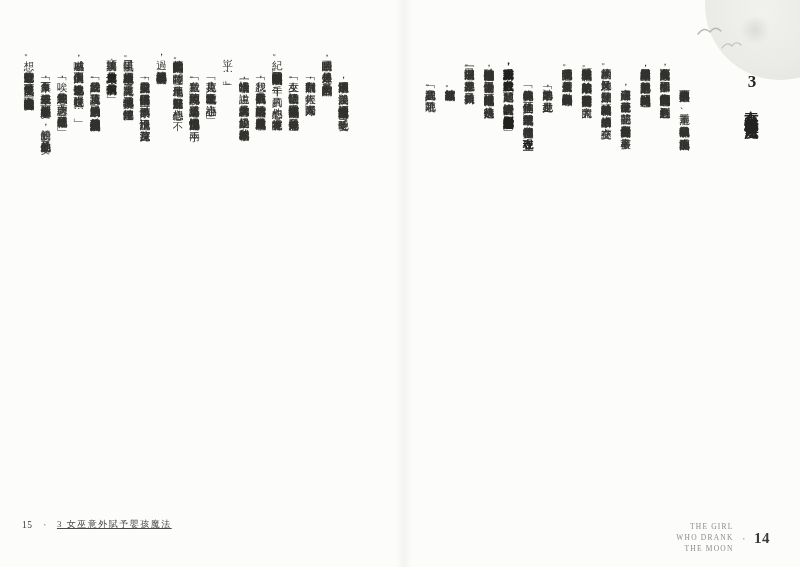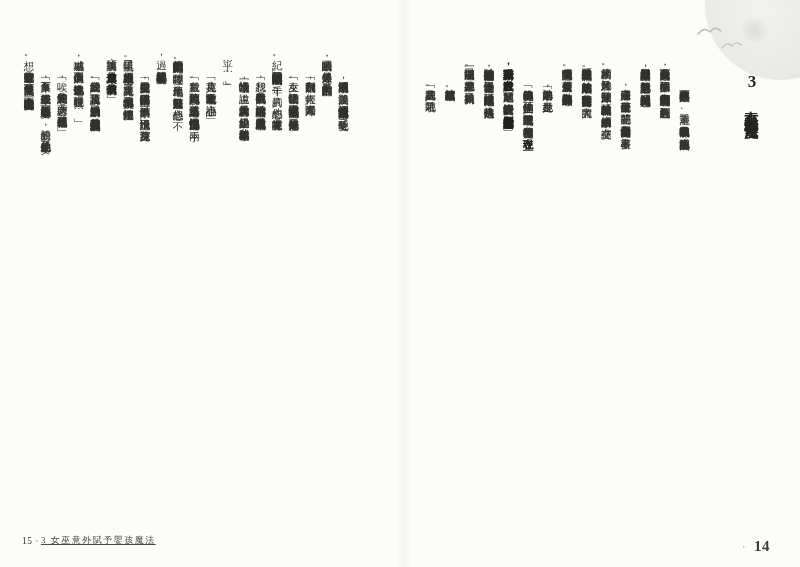--- a/index.html
+++ b/index.html
@@ -32,21 +32,21 @@
   .cols-right{right:110px;top:60px;height:474px;gap:8px;}
   .cols-left{right:451px;top:52px;height:474px;gap:5px;}
   .v-col{
     writing-mode:vertical-rl;text-orientation:upright;
     font-size:10.5px;line-height:1.1;letter-spacing:0.2px;
     color:#33322f;
   }
   .v-col.indent{padding-top:21px;}
   .v-col b{font-weight:700;color:#23221f;}
   
-  .footer-left{position:absolute;left:22px;bottom:20px;display:flex;align-items:center;gap:3px;
+  .footer-left{position:absolute;left:22px;bottom:36px;display:flex;align-items:center;gap:11px;
     font-size:9px;color:#4a4946;}
   .footer-left .pg{font-size:9.5px;color:#3b3a37;letter-spacing:0.5px;}
   .footer-left .dot{font-size:7px;color:#a7a6a2;}
   .footer-left .ref{letter-spacing:1.5px;color:#4a4946;text-decoration:underline;}
   .footer-right{position:absolute;right:30px;bottom:12px;display:flex;align-items:center;gap:9px;}
   .footer-right .booktitle{text-align:right;font-size:7.5px;line-height:1.45;
     letter-spacing:1.2px;color:#8d8c88;}
   .footer-right .dot{font-size:7px;color:#aeada9;}
   .footer-right .pg{font-size:15px;color:#3b3a37;font-weight:bold;letter-spacing:0.5px;}
 </style>
@@ -79,20 +79,25 @@
         <div class="v-col indent"><span>她的名字是「姍」，她是女巫。</span></div>
         <div class="v-col indent"><span>「你以為你能躲得掉嗎？你這可笑的怪物。」她對著沼澤低吼。「我很清楚你在哪裡。</span><b>現在立</b></div>
         <div class="v-col"><b>刻重新現身，向我道歉。</b><span>」她皺起眉頭，讓表情變得有些陰沉。「</span><b>否則我就只好逼你這麼做了。</b><span>」</span></div>
         <div class="v-col"><span>雖然她沒辦法直接控制那怪物，因為怪物太古老了，但她可以讓沼澤把他吐出來，彷彿他只是喉</span></div>
         <div class="v-col"><span>嚨深處的一口老痰。她只要左手一彈，右膝一抖就夠了。</span></div>
         <div class="v-col indent"><span>她打算再次皺眉威嚇。</span></div>
         <div class="v-col indent"><span>「我是認真的。」她吼著。</span></div>
       </div>
 
     <div class="footer-right">
+      <div class="booktitle">
+        <div>THE GIRL</div>
+        <div>WHO DRANK</div>
+        <div>THE MOON</div>
+      </div>
       <span class="dot">•</span>
       <span class="pg">14</span>
     </div>
   </div>
 
   <div>
     <div class="cols cols-left">
         <div class="v-col indent"><span>濃稠的沼澤水冒著泡，捲起漩渦，沼澤怪的大頭從藍綠色的泥濘中冒了出來。他眨了眨一隻</span></div>
         <div class="v-col"><span>圓睜的眼睛，然後是另外一隻，又向天空翻了翻白眼。</span></div>
         <div class="v-col indent"><span>「別對我翻白眼，年輕人。」老婦人喝斥。</span></div>

